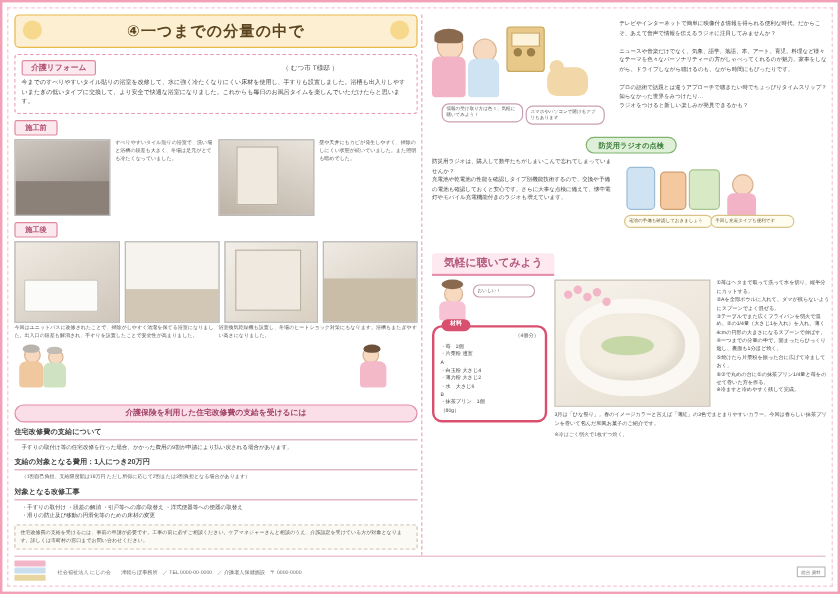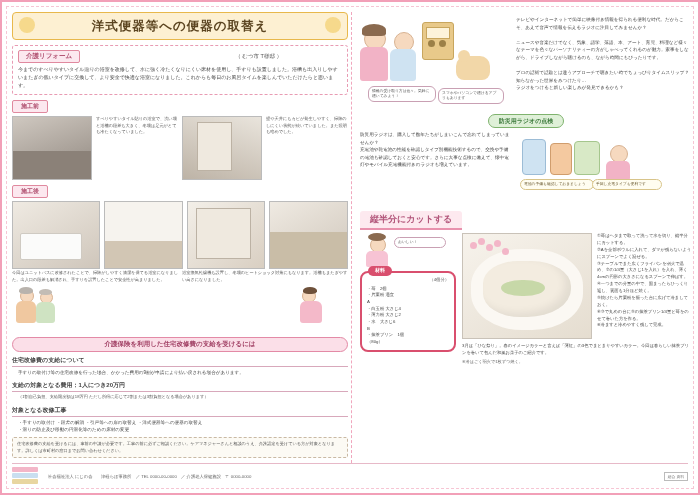--- a/index.html
+++ b/index.html
@@ -198,21 +198,21 @@
 <body>
 
 <div class="page">
   <div class="inner-border"></div>
   <div class="divider"></div>
 
   <div class="left">
 
     <div class="title-band">
       <div class="title-deco"></div>
-      <div class="t">洋式便器等への便器の取替え</div>
+      <div class="t">④一つまでの分量の中で</div>
       <div class="title-deco2"></div>
     </div>
 
     <div class="lead-box">
       <div class="lead-head">
         <div class="lead-title">介護リフォーム</div>
         <div class="lead-sub">（ むつ市  T様邸 ）</div>
       </div>
       <div class="lead-text">今までのすべりやすいタイル貼りの浴室を改修して、水に強く冷たくなりにくい床材を使用し、手すりも設置しました。浴槽も出入りしやすいまたぎの低いタイプに交換して、より安全で快適な浴室になりました。これからも毎日のお風呂タイムを楽しんでいただけたらと思います。</div>
     </div>
@@ -328,21 +328,21 @@
         <div style="position:absolute;left:34px;top:12px;width:20px;height:30px;background:#f4c9a0;border:1px solid #d09d6d;border-radius:4px;"></div>
         <div style="position:absolute;left:58px;top:10px;width:24px;height:32px;background:#d8e9c6;border:1px solid #a5c68d;border-radius:4px;"></div>
         <div class="blob" style="left:94px;top:14px;width:16px;height:16px;background:#f6d9bf;border:1px solid #d8b393;"></div>
         <div style="position:absolute;left:90px;top:30px;width:24px;height:22px;background:#f2b3c6;border-radius:5px;"></div>
         <div class="callout" style="left:4px;top:48px;width:66px;">電池の予備も確認しておきましょう</div>
         <div class="callout" style="left:76px;top:48px;width:62px;">手回し充電タイプも便利です</div>
       </div>
     </div>
 
     <div>
-      <div class="okashi-head">縦半分にカットする</div>
+      <div class="okashi-head">気軽に聴いてみよう</div>
     </div>
 
     <div style="display:flex;gap:6px;margin-top:3px;">
       <div style="width:96px;">
         <div style="position:relative;height:34px;">
           <div class="blob" style="left:10px;top:4px;width:14px;height:14px;background:#f6d9bf;border:1px solid #d8b393;"></div>
           <div class="blob" style="left:8px;top:0px;width:18px;height:8px;background:#8a6a4f;"></div>
           <div style="position:absolute;left:6px;top:18px;width:22px;height:16px;background:#f7c3d4;border-radius:5px 5px 2px 2px;"></div>
           <div class="speech" style="left:34px;top:4px;width:44px;">おいしい！</div>
         </div>

